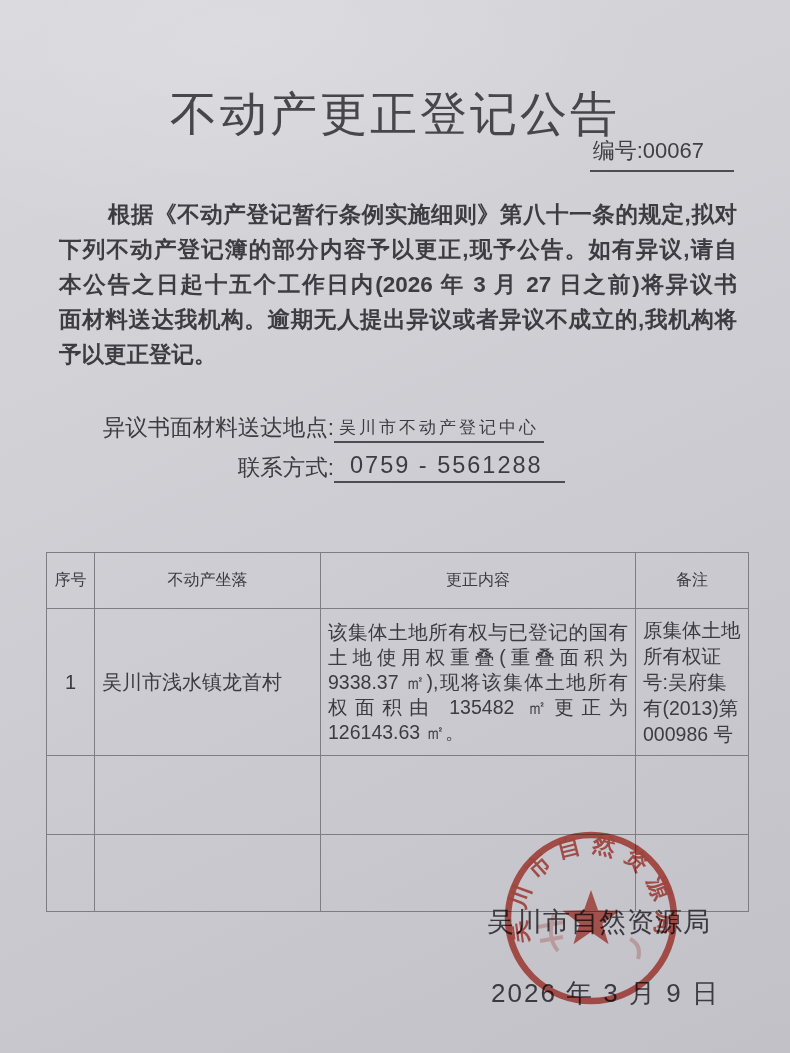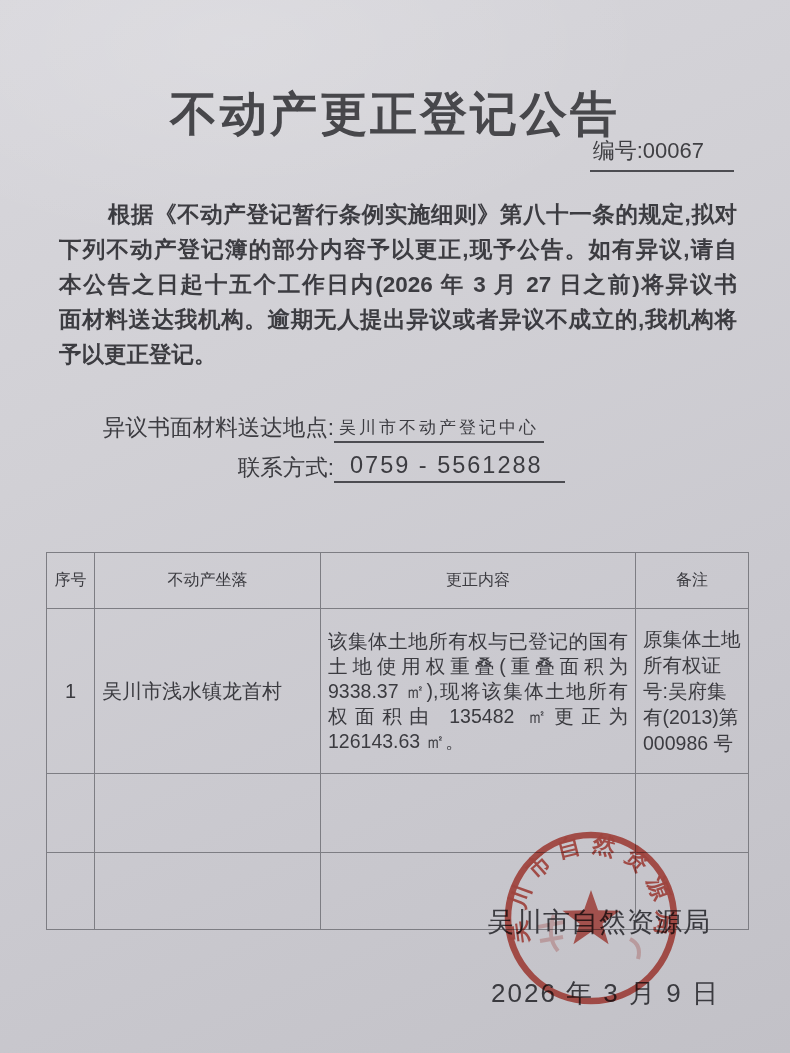--- a/index.html
+++ b/index.html
@@ -13,21 +13,21 @@
     position: absolute; left: 0; top: 0;
     width: 790px; height: 1053px;
     background:
       radial-gradient(ellipse 600px 300px at 30% 4%, rgba(255,255,255,0.16), rgba(255,255,255,0) 70%),
       linear-gradient(155deg, #d8d7dc 0%, #d1d0d5 35%, #cac9cf 65%, #c2c1c7 100%);
     color: #3e3e42;
   }
   .title {
     position: absolute; top: 52px; left: 0; right: 0;
     text-align: center;
-    font-size: 47px; font-weight: 700; letter-spacing: 3px;
+    font-size: 47px; font-weight: 400; letter-spacing: 3px;
     color: #47474b;
   }
   .docnum {
     position: absolute; top: 136px; right: 56px;
     font-size: 22px; color: #404044;
   }
   .docnum .uline {
     display: inline-block;
     border-bottom: 2px solid #4c4c51;
     padding: 0 30px 4px 3px;
@@ -53,21 +53,21 @@
   .cvalue.phone { padding: 0 22px 2px 16px; letter-spacing: 2px; font-size: 23.5px; }
   table.notice {
     position: absolute; left: 46px; top: 552px;
     width: 702px; border-collapse: collapse; table-layout: fixed;
     font-size: 19.5px; color: #3b3b40;
   }
   table.notice th, table.notice td {
     border: 1.5px solid #7d7d83;
     font-weight: normal;
     vertical-align: middle;
-    padding: 17px 7px;
+    padding: 8px 7px;
     overflow: hidden;
   }
   table.notice th { font-size: 16px; text-align: center; padding: 4px 2px; }
   td.c-seq { text-align: center; font-size: 20px; }
   td.c-loc { text-align: left; font-size: 20px; padding-left: 10px; }
   td.c-corr { text-align: justify; line-height: 25px; }
   td.c-rem { text-align: left; line-height: 26px; }
   .sig {
     position: absolute; left: 487px; top: 904px;
     font-size: 27px; letter-spacing: 1px; color: #3a3a3f;

